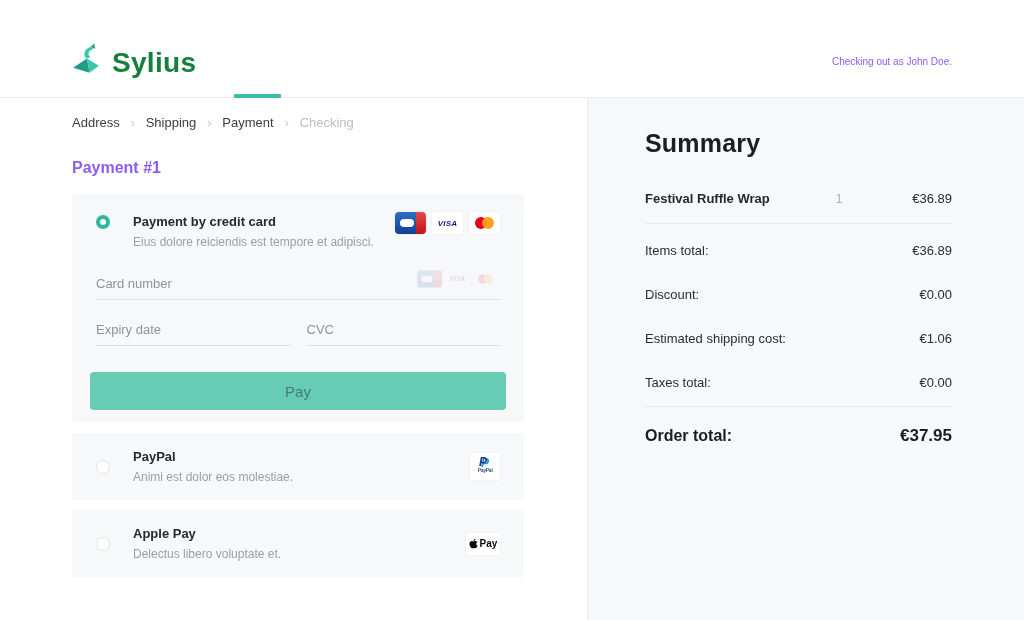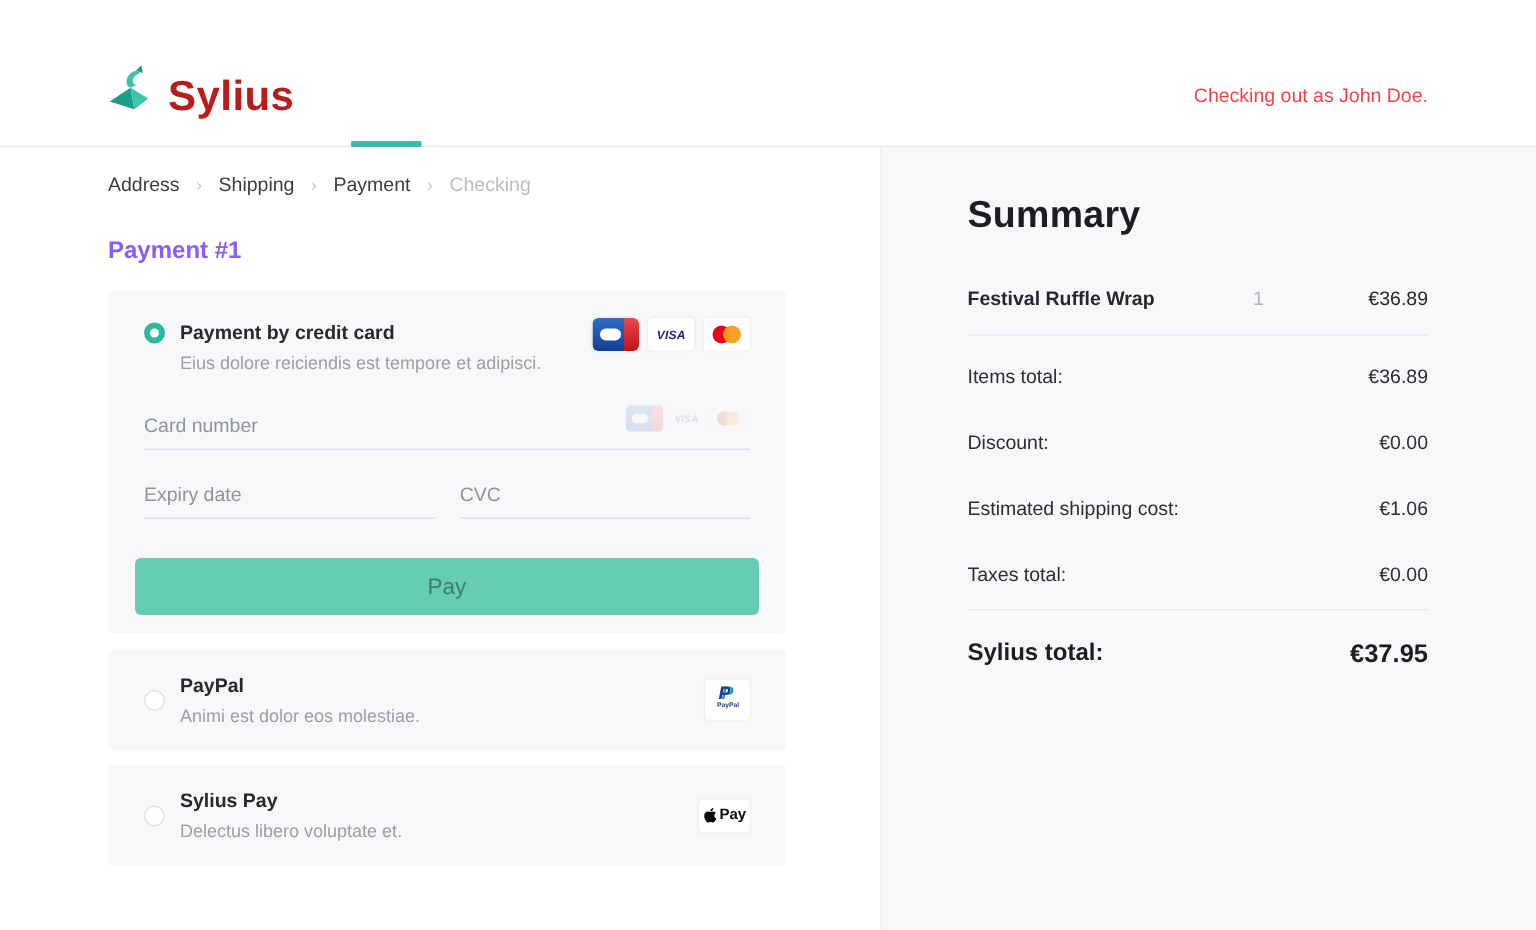--- a/index.html
+++ b/index.html
@@ -7,22 +7,22 @@
     font-family:"Liberation Sans", sans-serif; color:#26282b; }
 
   
   .window-dots { position:absolute; top:10px; left:27px; display:flex; gap:8px; }
   .dot { width:8px; height:8px; border-radius:50%; background:#dbdbdb; }
 
   
   .header { position:absolute; top:0; left:0; width:1024px; height:98px;
     background:#fff; border-bottom:1px solid #ececee; }
   .logo { position:absolute; left:70px; top:43px; display:flex; align-items:center; gap:9px; }
-  .logo-text { font-size:28px; font-weight:600; color:#b91c1c; letter-spacing:.3px; }
-  .checkout-note { position:absolute; right:72px; top:56px; font-size:13px; color:#ef4444; }
+  .logo-text { font-size:28px; font-weight:600; color:#15803d; letter-spacing:.3px; }
+  .checkout-note { position:absolute; right:72px; top:56px; font-size:10px; color:#8b5cf6; }
   .step-indicator { position:absolute; left:234px; top:94px; width:47px; height:4px;
     background:#3bbca6; border-radius:1px; }
 
   
   .main { position:absolute; top:98px; left:0; width:1024px; height:522px; display:flex; }
   .left-col { width:587px; background:#fff; }
   .right-col { flex:1; background:#f7f8fa; border-left:1px solid #ededf0;
     padding:31px 72px 0 57px; }
 
   
@@ -33,21 +33,21 @@
 
   .page-title { margin:29px 0 0 72px; font-size:16px; font-weight:bold; color:#8b5cf6; }
 
   
   .panel { width:452px; margin-left:72px; background:#f7f8fa; border-radius:3px; }
   .panel.cc { margin-top:17px; padding:20px 24px 12px; }
   .panel.alt { padding:16px 24px; }
   .panel.pp { margin-top:11px; }
   .panel.ap { margin-top:10px; }
 
-  .method-row { display:flex; align-items:flex-start; }
+  .method-row { display:flex; align-items:flex-start;gap:13px; }
   .method-row.center { align-items:center; }
   .radio { width:14px; height:14px; border-radius:50%; flex:none; margin-top:1px; }
   .radio.on { background:#fff; border:4px solid #2eb7a0; }
   .radio.off { background:#fff; border:1px solid #e2e4e8; }
   .method-text { margin-left:10px; }
   .method-name { font-size:13px; font-weight:bold; color:#26282b; }
   .method-desc { margin-top:6px; font-size:12px; color:#9b9ea5; }
 
   .card-icons { margin-left:auto; display:flex; gap:6px; margin-top:-2px; }
   .badge { height:22px; background:#fff; border-radius:3px; display:flex;
@@ -224,21 +224,21 @@
           </span>
           <span class="pp-word">PayPal</span>
         </span>
       </div>
     </section>
 
     <section class="panel alt ap">
       <div class="method-row center">
         <span class="radio off"></span>
         <div class="method-text">
-          <div class="method-name">Sylius Pay</div>
+          <div class="method-name">Apple Pay</div>
           <div class="method-desc">Delectus libero voluptate et.</div>
         </div>
         <span class="badge ap-badge">
           <svg width="9" height="11" viewBox="0 0 384 512">
             <path fill="#0a0a0a" d="M318.7 268.7c-.2-36.7 16.4-64.4 50-84.8-18.8-26.9-47.2-41.7-84.7-44.6-35.5-2.8-74.3 20.7-88.5 20.7-15 0-49.4-19.7-76.4-19.7C63.3 141.2 4 184.8 4 273.5q0 39.3 14.4 81.2c12.8 36.7 59 126.7 107.2 125.2 25.2-.6 43-17.9 75.8-17.9 31.8 0 48.3 17.9 76.4 17.9 48.6-.7 90.4-82.5 102.6-119.3-65.2-30.7-61.7-90-61.7-91.9zm-56.6-164.2c27.3-32.4 24.8-61.9 24-72.5-24.1 1.4-52 16.4-67.9 34.9-17.5 19.8-27.8 44.3-25.6 71.9 26.1 2 49.9-11.4 69.5-34.3z"></path>
           </svg>
           <span class="ap-word">Pay</span>
         </span>
       </div>
     </section>
@@ -271,18 +271,18 @@
       </div>
       <div class="total-row">
         <span>Taxes total:</span>
         <span>€0.00</span>
       </div>
     </div>
 
     <div class="divider"></div>
 
     <div class="order-row">
-      <span class="order-label">Sylius total:</span>
+      <span class="order-label">Order total:</span>
       <span class="order-value">€37.95</span>
     </div>
   </aside>
 
 </div>
 
 </body></html>

